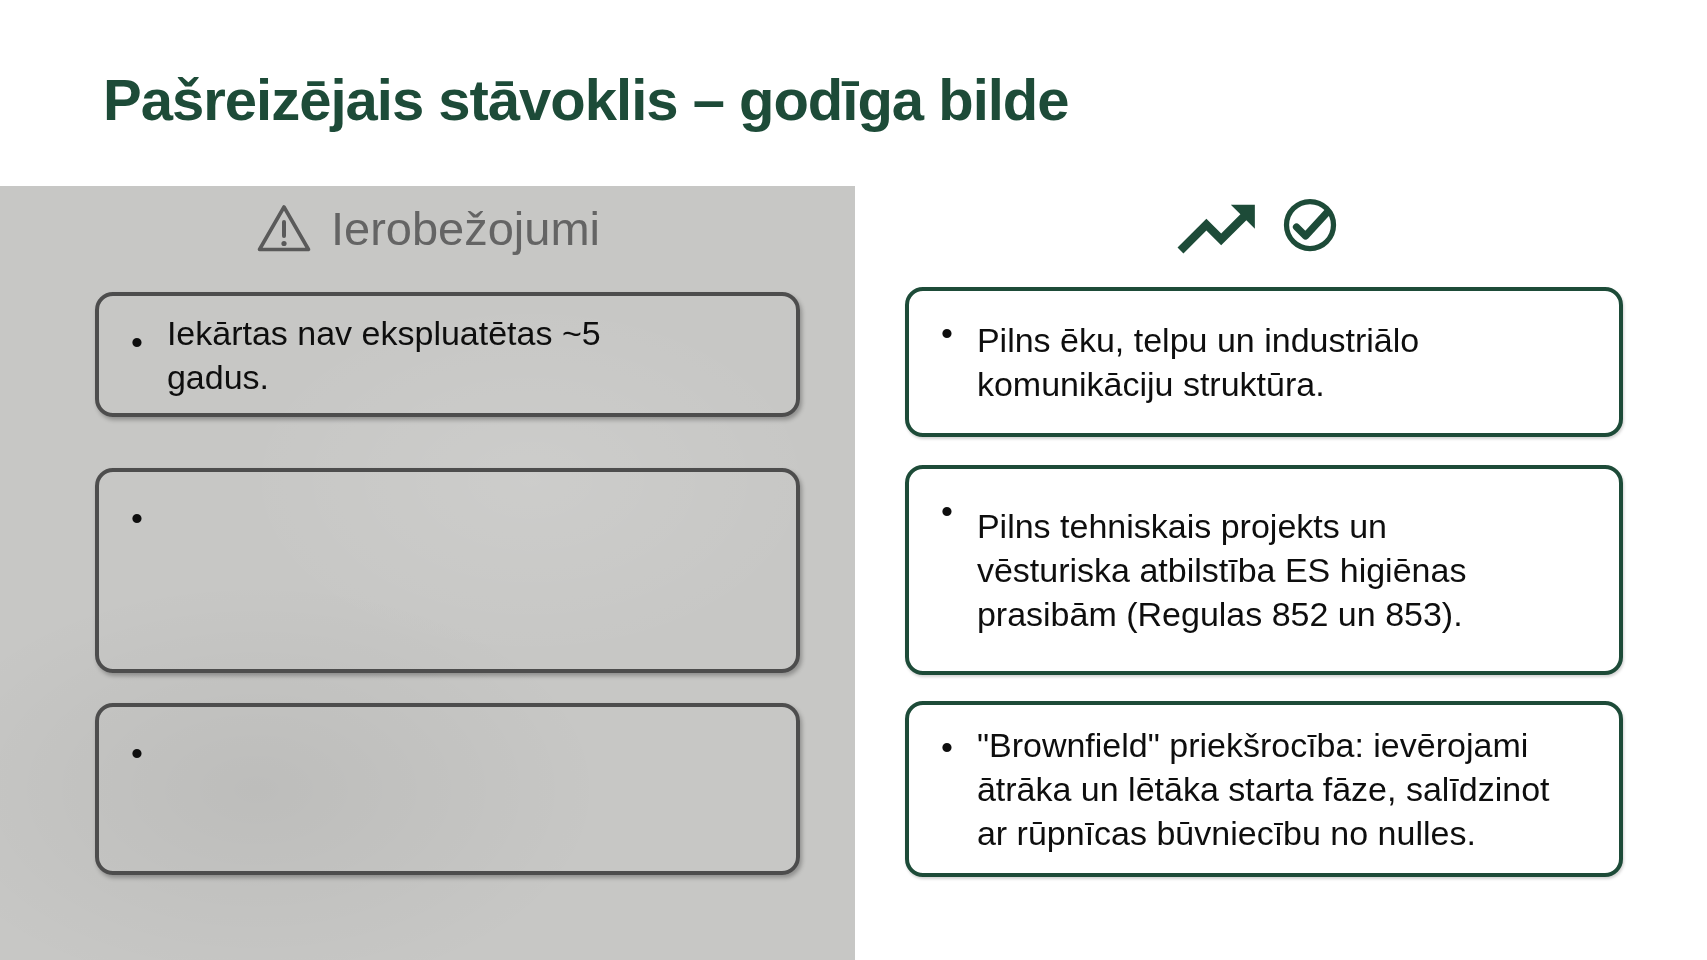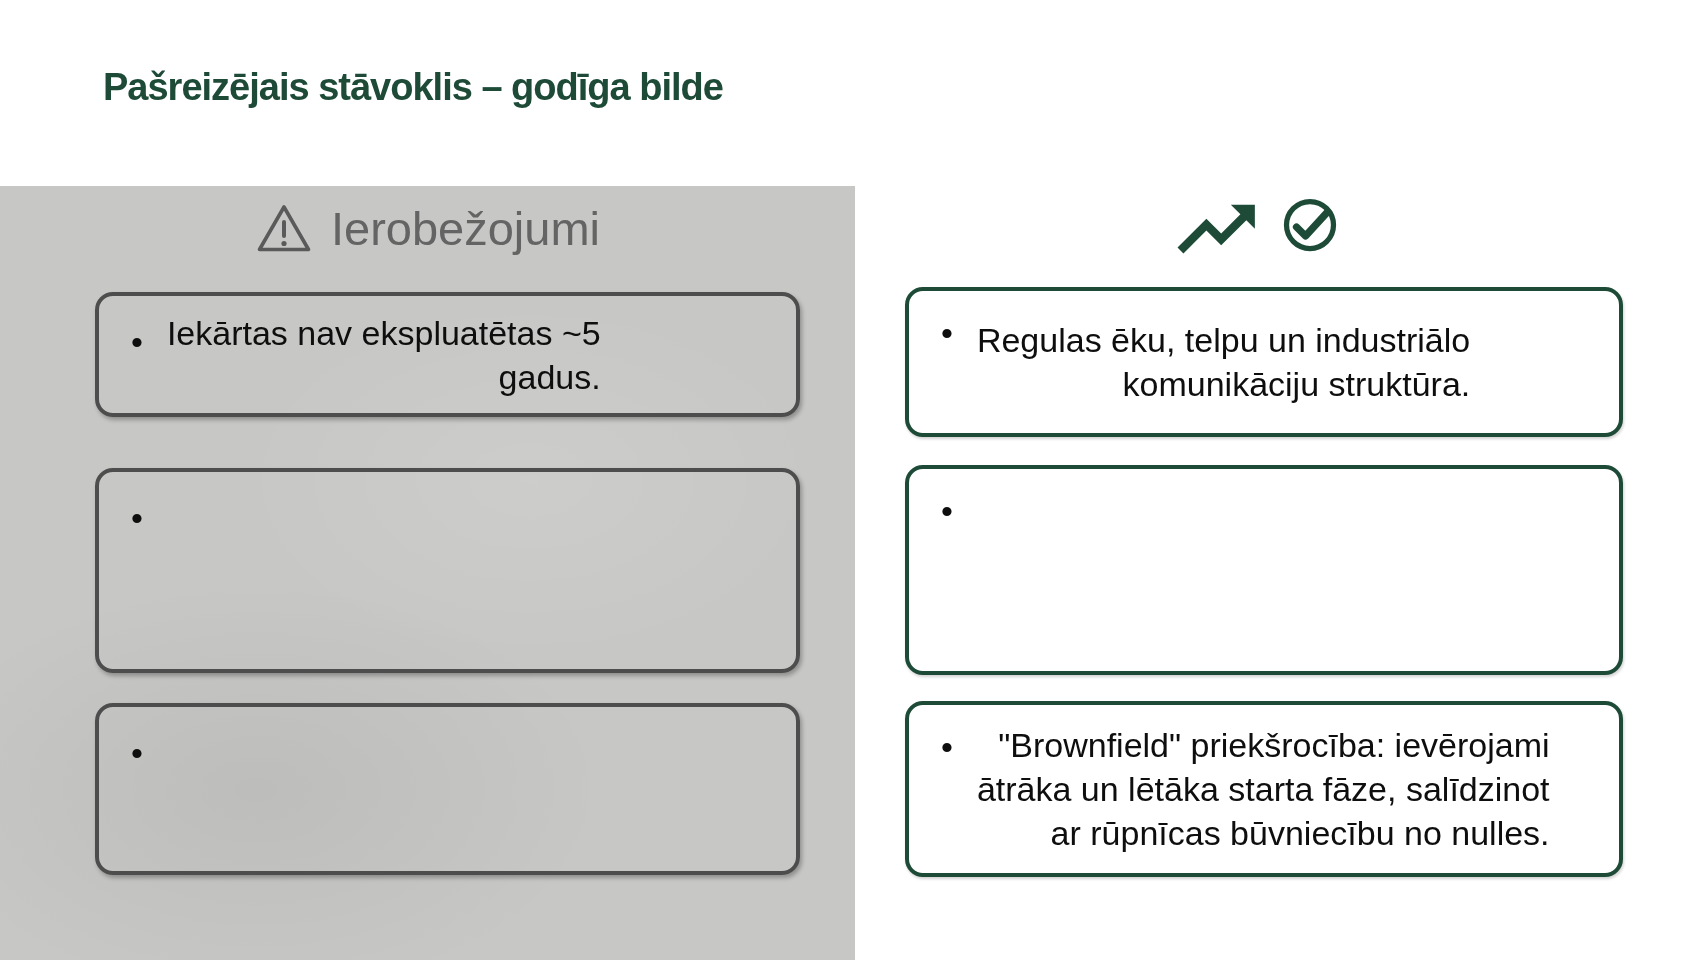--- a/index.html
+++ b/index.html
@@ -15,21 +15,21 @@
   html,body{width:1707px;height:960px;}
   body{
     position:relative;
     width:1707px;height:960px;
     background:var(--page-bg);
     font-family:"Liberation Sans","DejaVu Sans",sans-serif;
     overflow:hidden;
   }
   .slide-title{
     position:absolute;left:103px;top:66px;
-    font-size:38px;font-weight:700;letter-spacing:-1px;
+    font-size:58px;font-weight:700;letter-spacing:-1px;
     color:var(--title-green);
     white-space:nowrap;
   }
   
   .panel-left{
     position:absolute;left:0;top:186px;width:855px;height:774px;
     background:
       radial-gradient(420px 260px at 62% 38%, rgba(255,255,255,.10), rgba(255,255,255,0) 70%),
       radial-gradient(500px 300px at 30% 78%, rgba(0,0,0,.05), rgba(0,0,0,0) 70%),
       var(--panel-gray);
@@ -60,21 +60,20 @@
   }
   .bullet{
     font-size:34px;line-height:44px;color:var(--body-text);
     align-self:flex-start;margin:0 24px 0 8px;
   }
   .card-gray .bullet{margin-top:14px;}
   .card-green .bullet{margin-top:10px;}
   .txt{
     font-size:34px;line-height:44px;color:var(--body-text);
     white-space:pre-line;
-    text-align:right;
   }
   
   .box-l1{left:95px;top:292px;width:705px;height:125px;}
   .box-l2{left:95px;top:468px;width:705px;height:205px;}
   .box-l3{left:95px;top:703px;width:705px;height:172px;}
   .box-r1{left:905px;top:287px;width:718px;height:150px;}
   .box-r2{left:905px;top:465px;width:718px;height:210px;}
   .box-r3{left:905px;top:701px;width:718px;height:176px;}
 </style>
 </head>
@@ -110,24 +109,27 @@
     <path d="M16 4.5 l2.6 2.6 -5.2 5.2 -4 -4 L1.6 16.1 3.2 17.7 l6.2 -6.2 4 4 6.8 -6.8 L22.5 11 V4.5 Z" fill="#1d4b38"></path>
   </svg>
   <svg class="icon" width="60" height="60" viewBox="0 0 24 24" fill="none" overflow="visible" aria-hidden="true">
     <circle cx="12" cy="12" r="9.4" stroke="#1d4b38" stroke-width="2.1" fill="none"></circle>
     <path d="M6.6 12.8 L10.2 16.4 L19 6.8" stroke="#1d4b38" stroke-width="2.9" stroke-linecap="round" stroke-linejoin="round" fill="none"></path>
   </svg>
 </div>
 
 <div class="card card-green box-r1">
   <span class="bullet">•</span>
-  <span class="txt">Regulas ēku, telpu un industriālo
+  <span class="txt">Pilns ēku, telpu un industriālo
 komunikāciju struktūra.</span>
 </div>
 <div class="card card-green box-r2">
   <span class="bullet">•</span>
+  <span class="txt">Pilns tehniskais projekts un
+vēsturiska atbilstība ES higiēnas
+prasibām (Regulas 852 un 853).</span>
 </div>
 <div class="card card-green box-r3">
   <span class="bullet">•</span>
   <span class="txt">"Brownfield" priekšrocība: ievērojami
 ātrāka un lētāka starta fāze, salīdzinot
 ar rūpnīcas būvniecību no nulles.</span>
 </div>
 
 </body></html>

